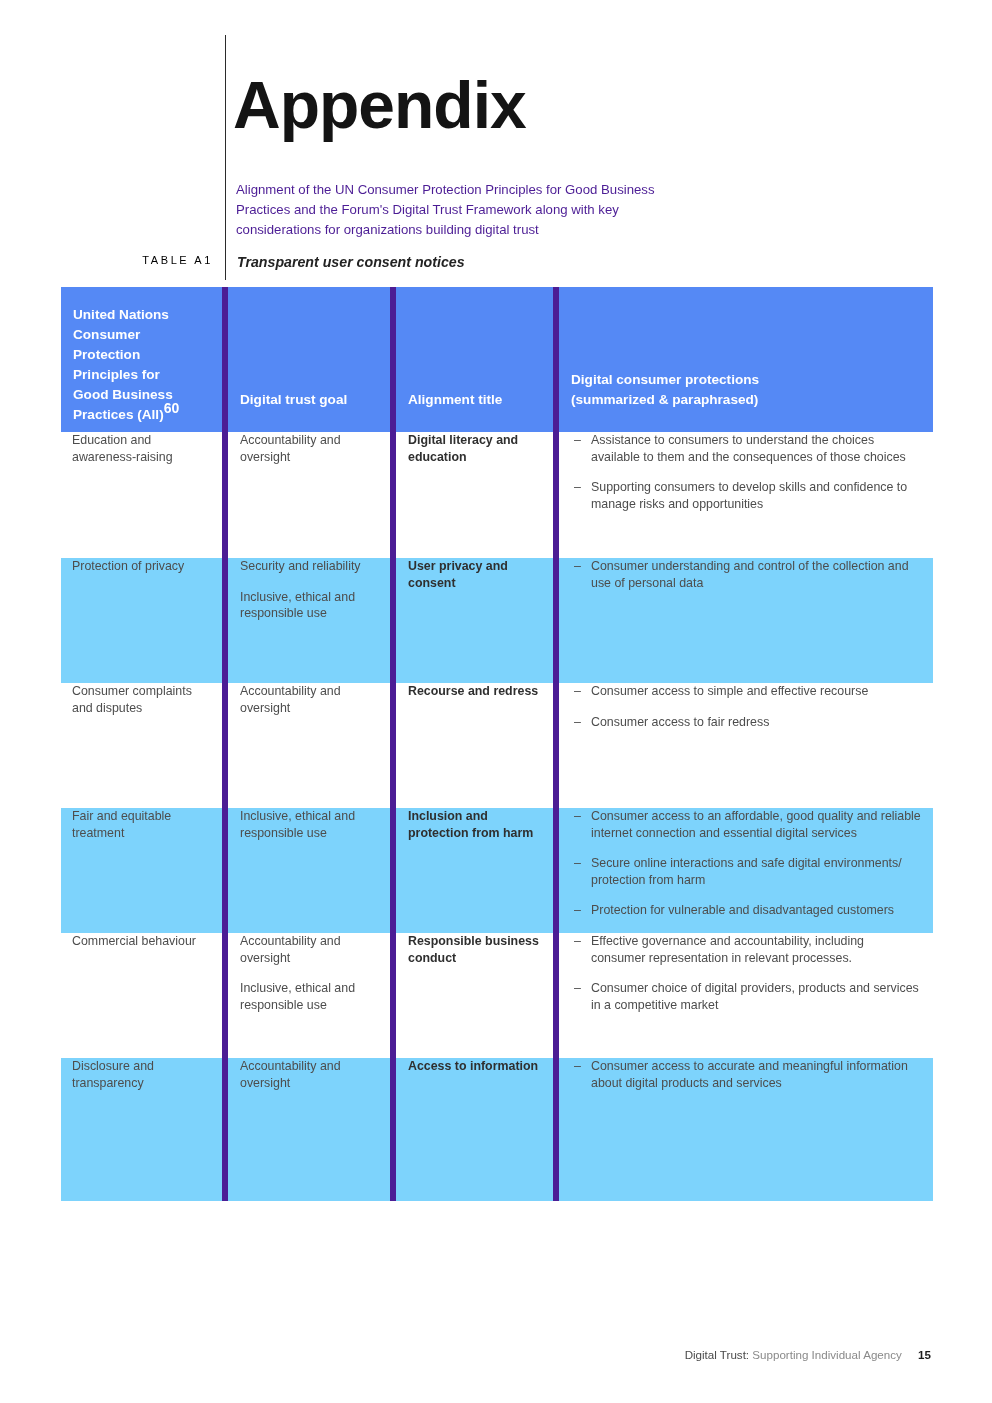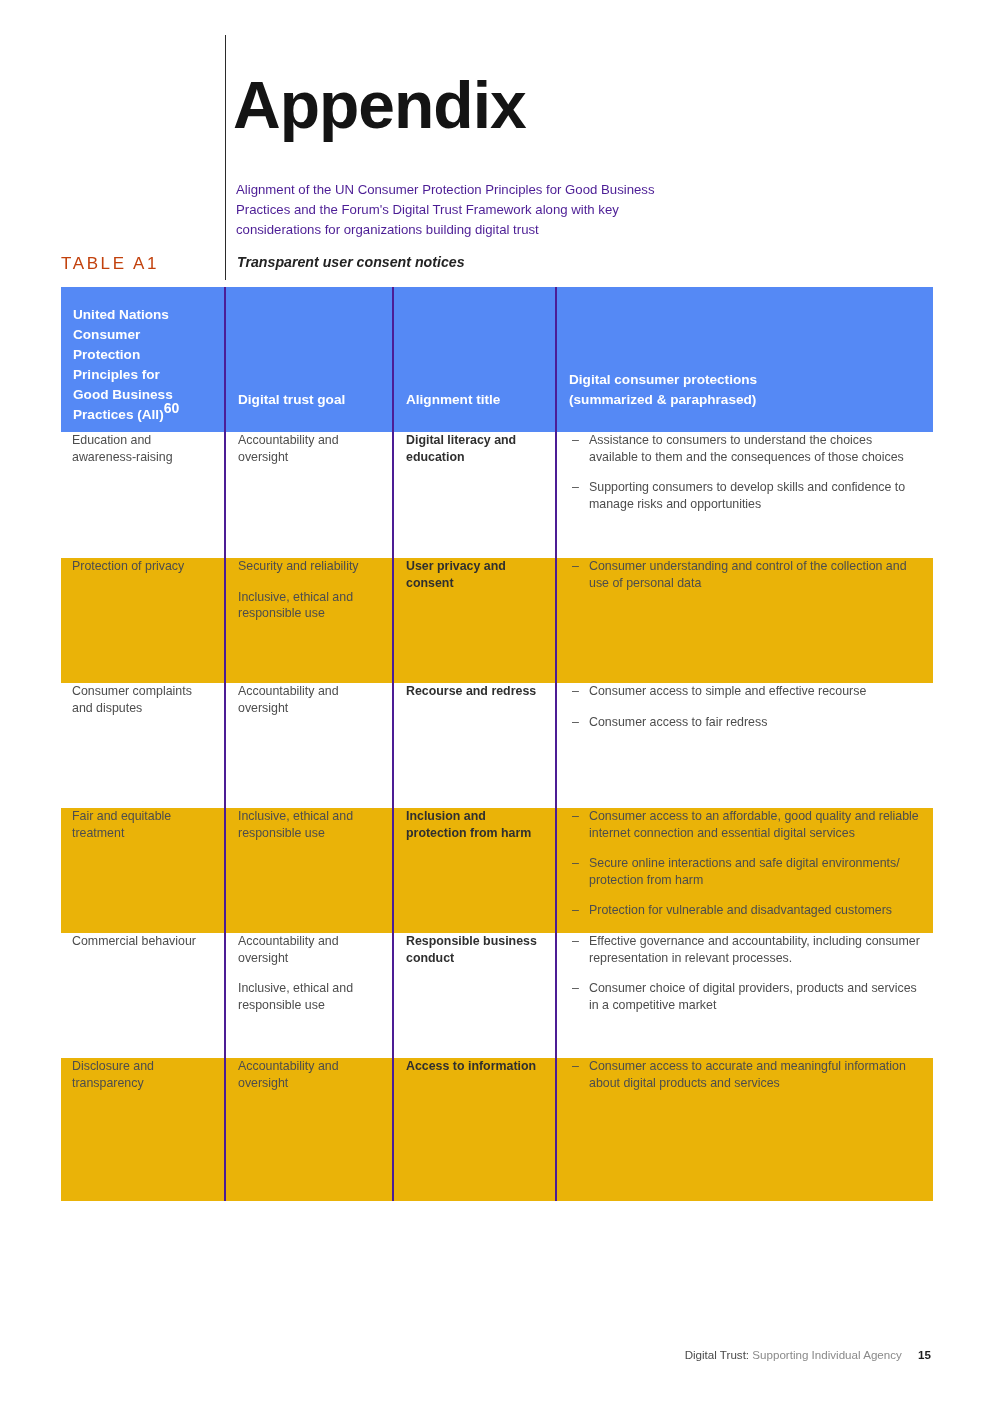--- a/index.html
+++ b/index.html
@@ -53,23 +53,24 @@
     line-height: 20px;
     color: #4c1d95;
   }
 
   
   .table-label {
     position: absolute;
     left: 61px;
     top: 254px;
     width: 152px;
-    font-size: 17px;
+    text-align: right;
+    font-size: 11px;
     letter-spacing: 2.6px;
-    color: #c2410c;
+    color: #000000;
   }
   .table-caption {
     position: absolute;
     left: 237px;
     top: 254px;
     font-size: 14.2px;
     font-weight: bold;
     color: #232323;
     font-style: italic;
   }
@@ -84,21 +85,21 @@
     table-layout: fixed;
   }
   .tbl col.c1 { width: 164px; }
   .tbl col.c2 { width: 168px; }
   .tbl col.c3 { width: 163px; }
   .tbl col.c4 { width: 377px; }
 
   .tbl th, .tbl td {
     vertical-align: top;
     padding: 0;
-    border-left: 2px solid #4c1d95;
+    border-left: 6px solid #4c1d95;
   }
   .tbl th:first-child, .tbl td:first-child { border-left: none; }
 
   thead th {
     background: #5589f5;
     color: #ffffff;
     text-align: left;
     font-weight: bold;
     font-size: 13.6px;
     line-height: 20px;
@@ -124,21 +125,21 @@
     font-size: 14px;
     vertical-align: super;
     line-height: 0;
   }
 
   tbody td {
     font-size: 12.4px;
     line-height: 16.5px;
     color: #4d4d4d;
   }
-  tbody tr.shade td { background: #eab308; }
+  tbody tr.shade td { background: #7dd3fc; }
   tbody tr.plain td { background: #ffffff; }
 
   .cell {
     padding: 0 14px 12px 12px;
     box-sizing: border-box;
   }
   td.col1 .cell { padding-left: 11px; padding-right: 16px; }
   td.col3 .cell { color: #2f2f2f; font-weight: 600; }
   td.col4 .cell { padding-left: 15px; padding-right: 12px; }
 

